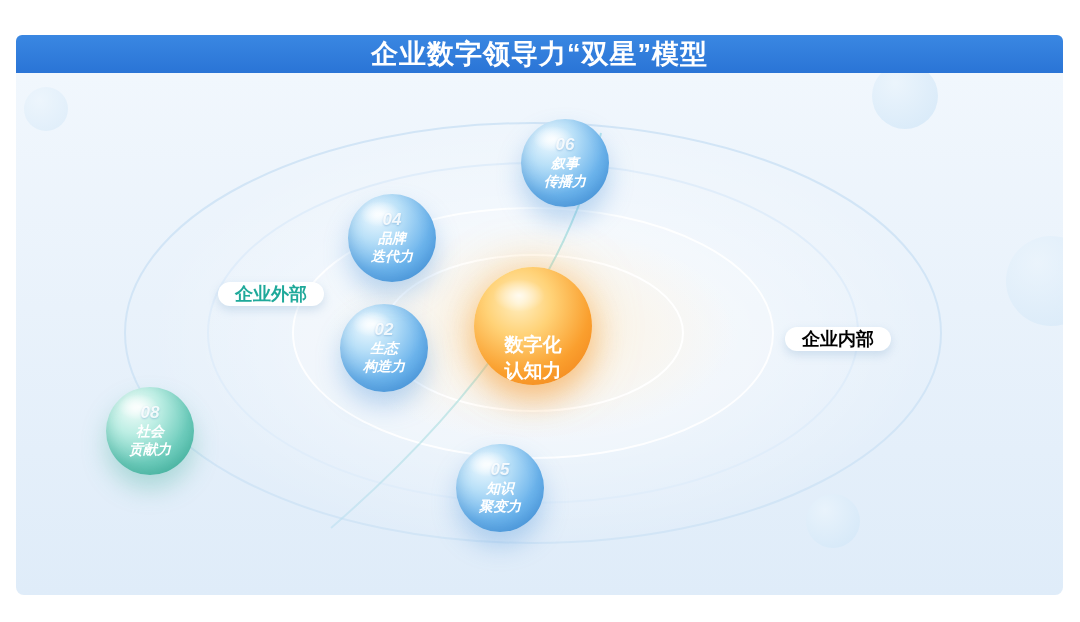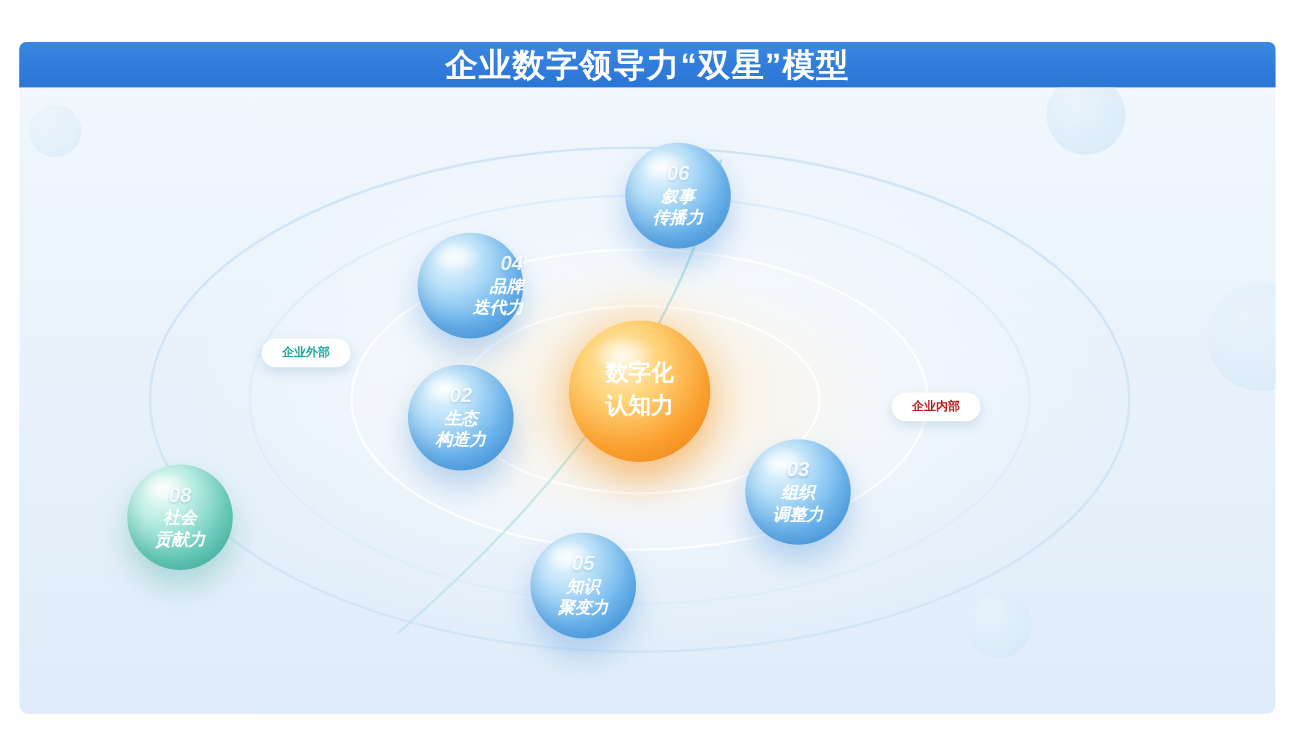--- a/index.html
+++ b/index.html
@@ -25,45 +25,45 @@
   .deco{position:absolute;border-radius:50%;
     background:radial-gradient(circle at 35% 30%, #eaf4fc 0%, #cfe5f7 100%);opacity:.8;}
   .deco.d1{left:856px;top:-10px;width:66px;height:66px;}
   .deco.d2{left:790px;top:421px;width:54px;height:54px;}
   .deco.d3{left:990px;top:163px;width:90px;height:90px;opacity:.65;}
   .deco.d4{left:8px;top:14px;width:44px;height:44px;opacity:.55;}
 
   
   .pill{position:absolute;background:#ffffff;border-radius:16px;height:24px;
     display:flex;align-items:center;justify-content:center;padding:0 17px;
-    font-size:10px;font-weight:700;box-shadow:0 4px 10px rgba(120,160,200,.28);}
+    font-size:18px;font-weight:700;box-shadow:0 4px 10px rgba(120,160,200,.28);}
   .pill.outer{left:202px;top:209px;color:#1fa99a;}
-  .pill.inner{left:727px;top:254px;color:#b91c1c;justify-content:center;}
+  .pill.inner{left:769px;top:254px;color:#000000;justify-content:center;}
 
   
   .node{position:absolute;width:88px;height:88px;border-radius:50%;
     display:flex;flex-direction:column;align-items:center;justify-content:center;
     text-align:center;font-style:italic;}
   .node::before{content:"";position:absolute;left:14%;top:8%;width:46%;height:30%;
     border-radius:50%;background:radial-gradient(ellipse at center, rgba(255,255,255,.85), rgba(255,255,255,0) 70%);}
   .node.blue{background:radial-gradient(circle at 32% 24%, #eef9ff 0%, #b9e0f8 28%, #6cb4ec 62%, #3f92dc 100%);
     box-shadow:0 14px 24px rgba(90,155,220,.38), inset 0 -6px 14px rgba(46,110,180,.25);}
   .node.teal{background:radial-gradient(circle at 32% 24%, #f0fcf9 0%, #bdeee4 28%, #6fcdbd 62%, #3fb3a0 100%);
     box-shadow:0 14px 24px rgba(70,175,155,.35), inset 0 -6px 14px rgba(35,140,120,.25);}
   .node-num{font-size:17px;font-weight:800;line-height:1;color:rgba(255,255,255,.85);
     margin-bottom:2px;text-shadow:0 1px 2px rgba(60,130,190,.35);position:relative;}
   .node-label{font-size:14px;font-weight:700;color:#ffffff;line-height:1.25;position:relative;}
 
   .n01{left:616px;top:167px;} .n02{left:324px;top:231px;} .n03{left:605px;top:293px;}
-  .n04{left:332px;top:121px;align-items:flex-end;} .n05{left:426px;top:371px;} .n06{left:505px;top:46px;}
+  .n04{left:332px;top:121px;} .n05{left:440px;top:371px;} .n06{left:505px;top:46px;}
   .n07{left:806px;top:81px;}  .n08{left:90px; top:314px;}
 
   
   .center-node{position:absolute;left:458px;top:194px;width:118px;height:118px;border-radius:50%;
-    display:flex;flex-direction:column;align-items:center;justify-content:center;text-align:center;
+    display:flex;flex-direction:column;align-items:center;justify-content:flex-end;text-align:center;
     background:radial-gradient(circle at 38% 30%, #ffefc2 0%, #ffd277 30%, #fa9f2e 65%, #ef7c15 100%);
     box-shadow:0 16px 30px rgba(243,150,50,.45), 0 0 46px rgba(250,190,100,.55);font-family:Liberation Serif, serif;}
   .center-node::before{content:"";position:absolute;left:16%;top:10%;width:44%;height:28%;
     border-radius:50%;background:radial-gradient(ellipse at center, rgba(255,255,255,.8), rgba(255,255,255,0) 70%);}
   .center-label{font-size:19px;font-weight:800;color:#ffffff;line-height:1.4;position:relative;}
 </style>
 </head>
 <body>
 
 <div class="canvas">
@@ -107,25 +107,20 @@
       <span>企业内部</span>
     </div>
 
 
     <div class="node blue n02">
       <div class="node-num">02</div>
       <div class="node-label">生态</div>
       <div class="node-label">构造力</div>
     </div>
 
-    <div class="node blue n03">
-      <div class="node-num">03</div>
-      <div class="node-label">组织</div>
-      <div class="node-label">调整力</div>
-    </div>
 
     <div class="node blue n04">
       <div class="node-num">04</div>
       <div class="node-label">品牌</div>
       <div class="node-label">迭代力</div>
     </div>
 
     <div class="node blue n05">
       <div class="node-num">05</div>
       <div class="node-label">知识</div>

